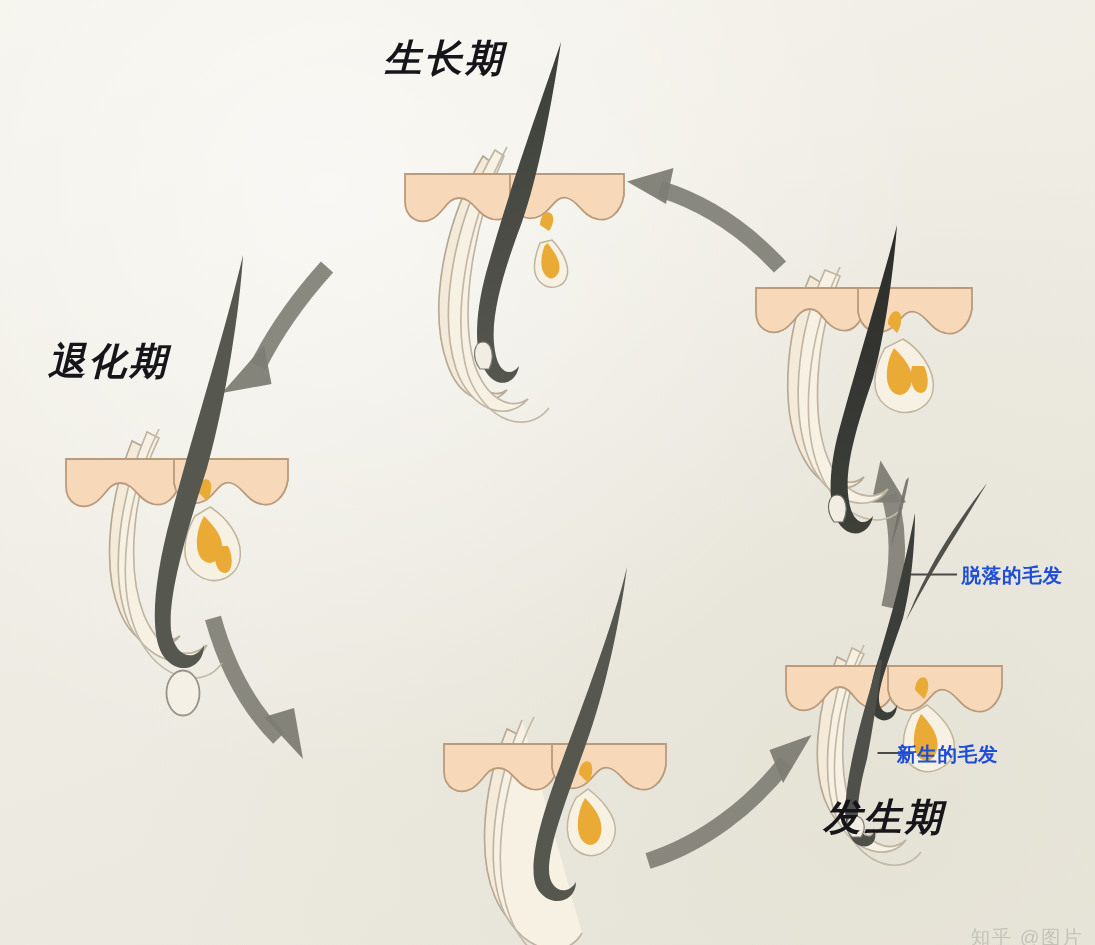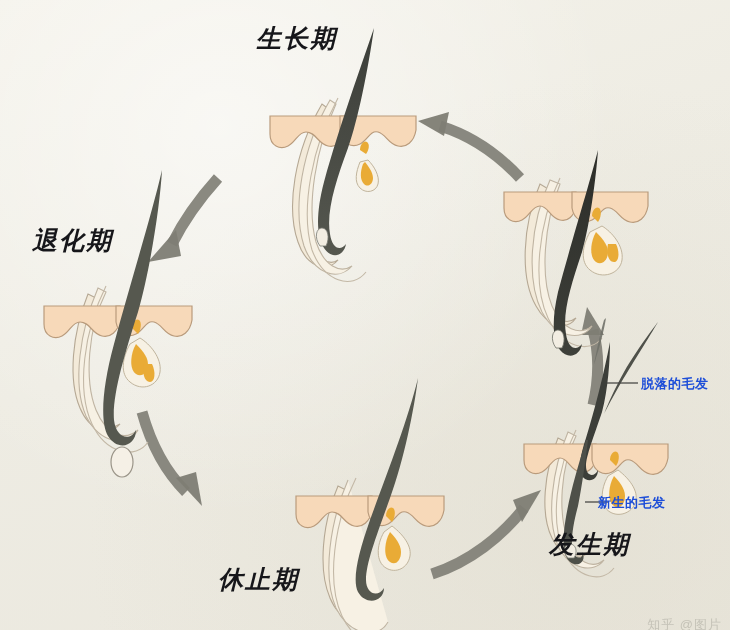--- a/index.html
+++ b/index.html
@@ -202,21 +202,20 @@
     </g>
     <g>
       <line x1="585" y1="502" x2="609" y2="502" stroke="#4a4a46" stroke-width="1.3"></line>
     </g>
   </svg>
 
   <div class="stage-label" style="left:256px; top:22px;">生长期</div>
 
   <div class="stage-label" style="left:32px; top:224px;">退化期</div>
 
-  <div class="stage-label" style="left:218px; top:563px;">休止期</div>
 
   <div class="stage-label" style="left:549px; top:528px;">发生期</div>
 
   <div class="callout-label" style="left:641px; top:375px;">脱落的毛发</div>
 
   <div class="callout-label" style="left:598px; top:494px;">新生的毛发</div>
 
   <div id="watermark">知乎 @图片</div>
 
 </div>

